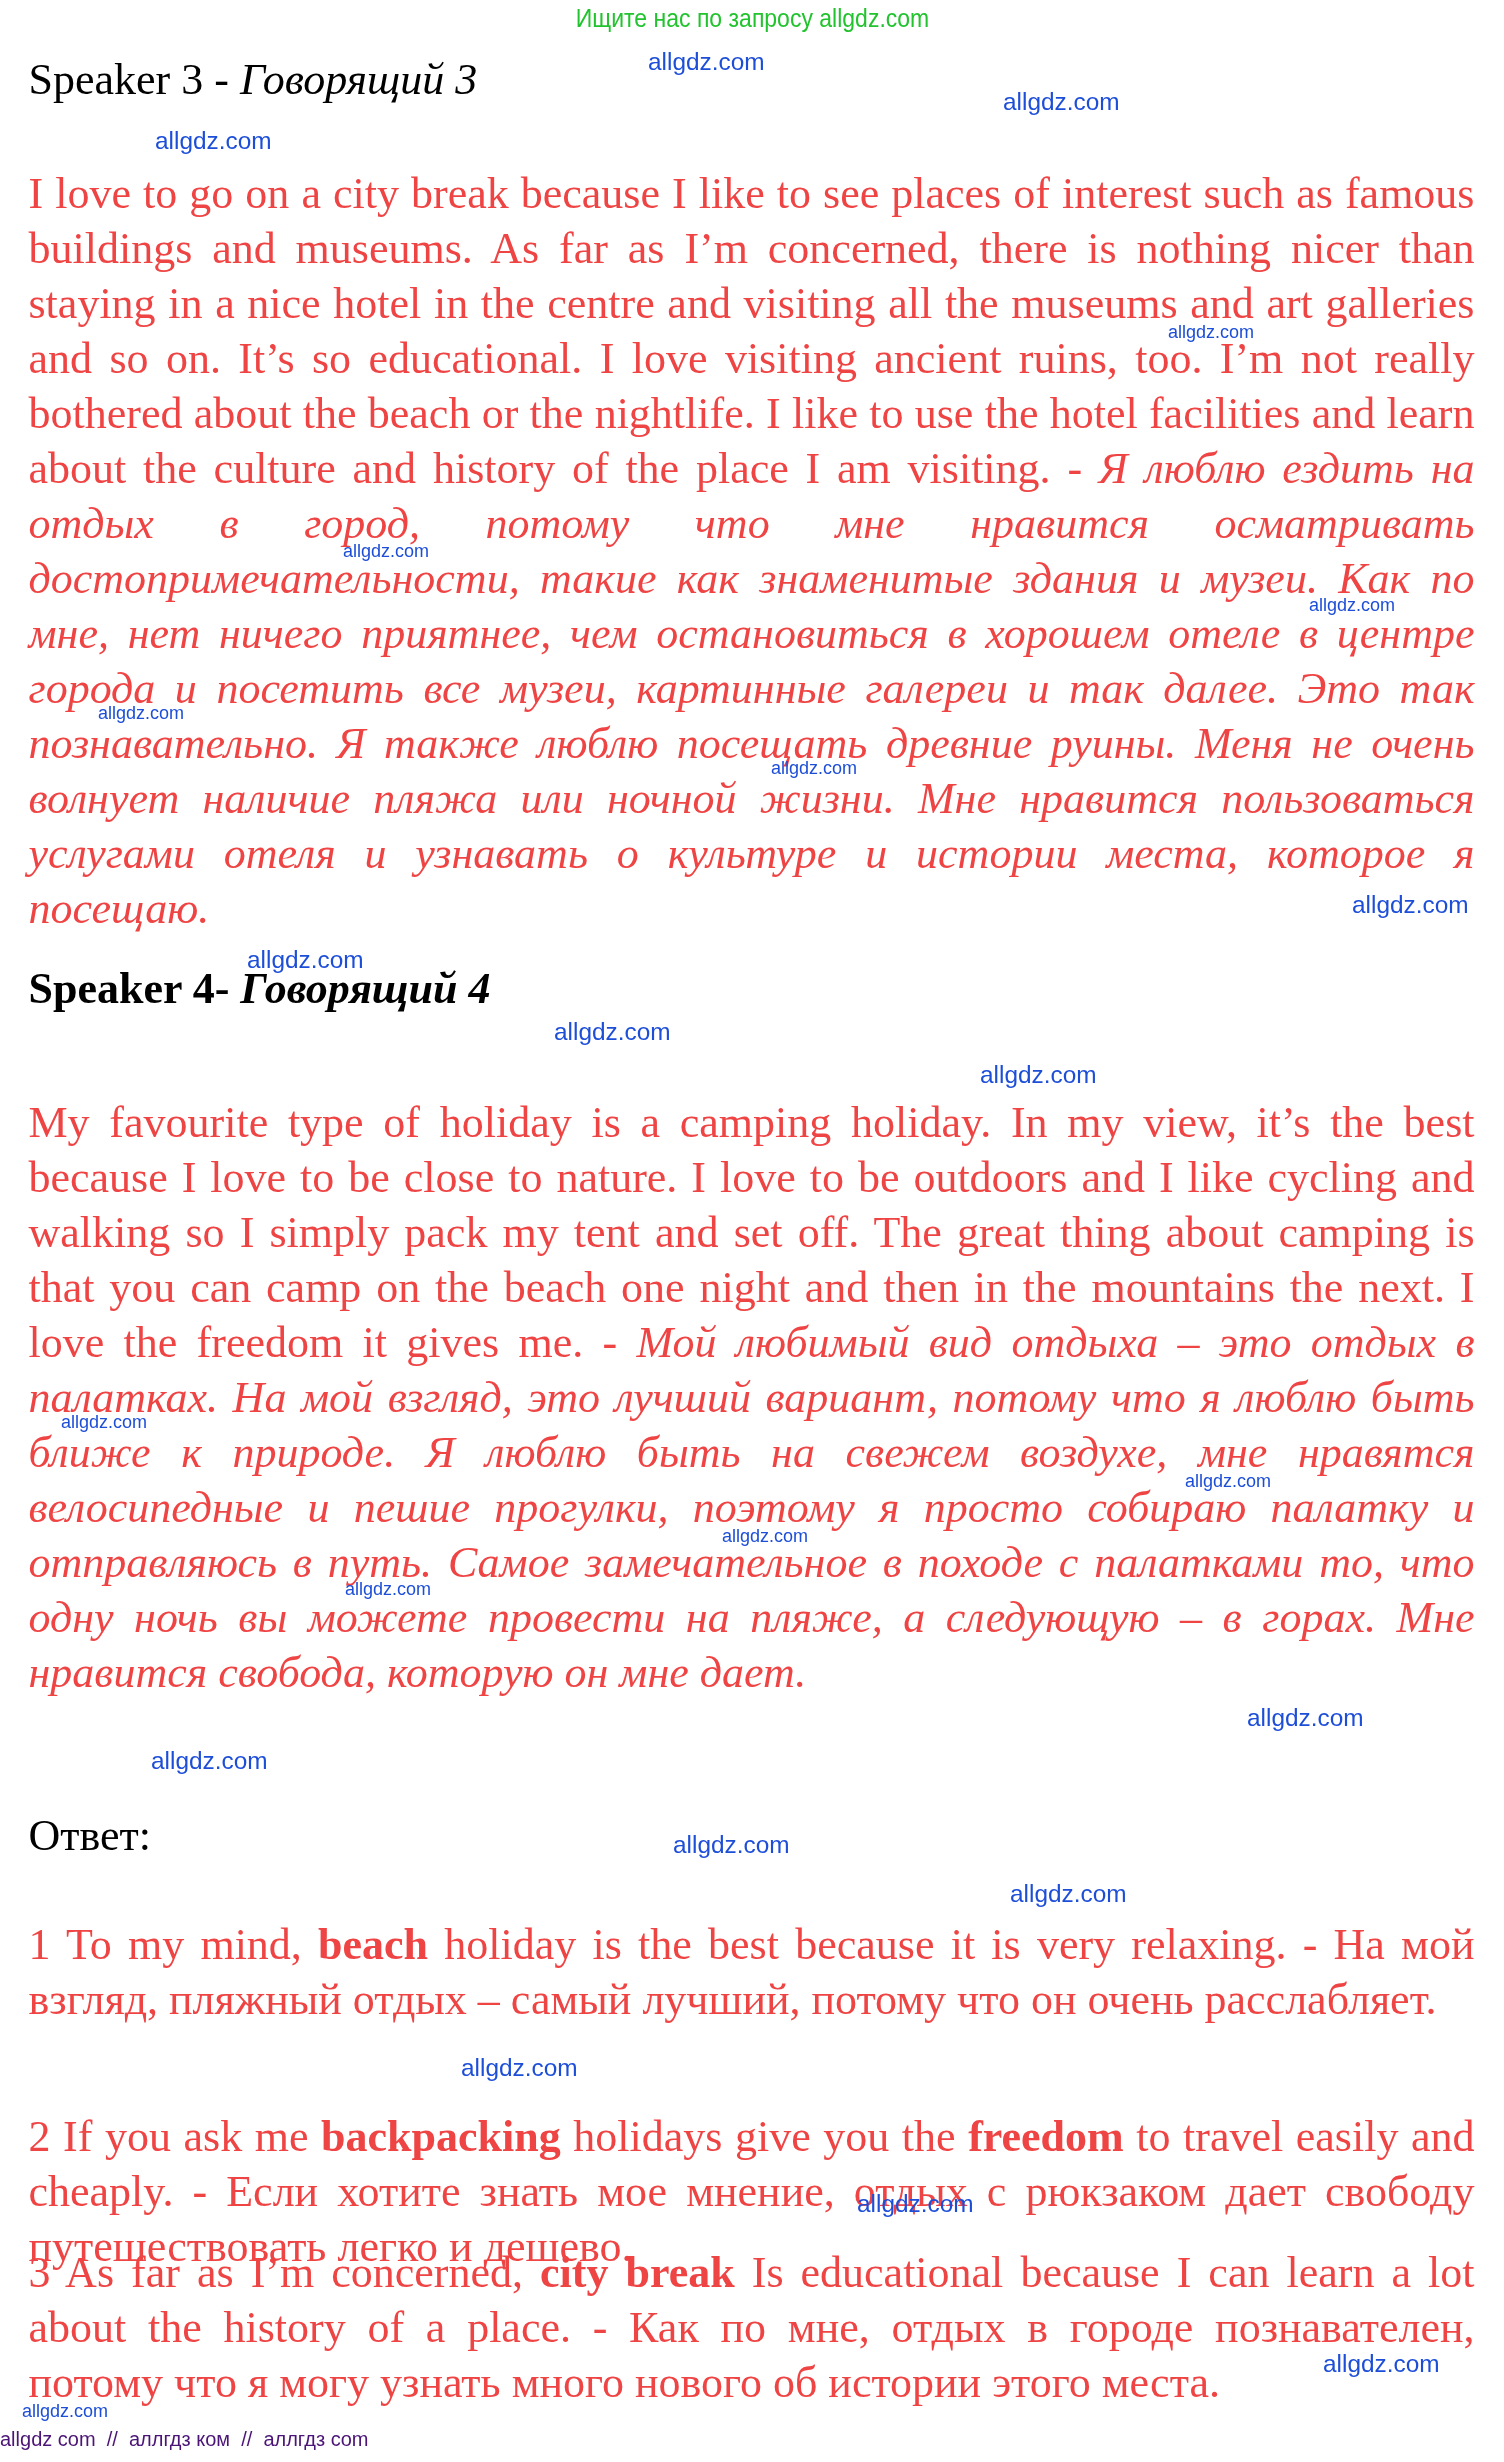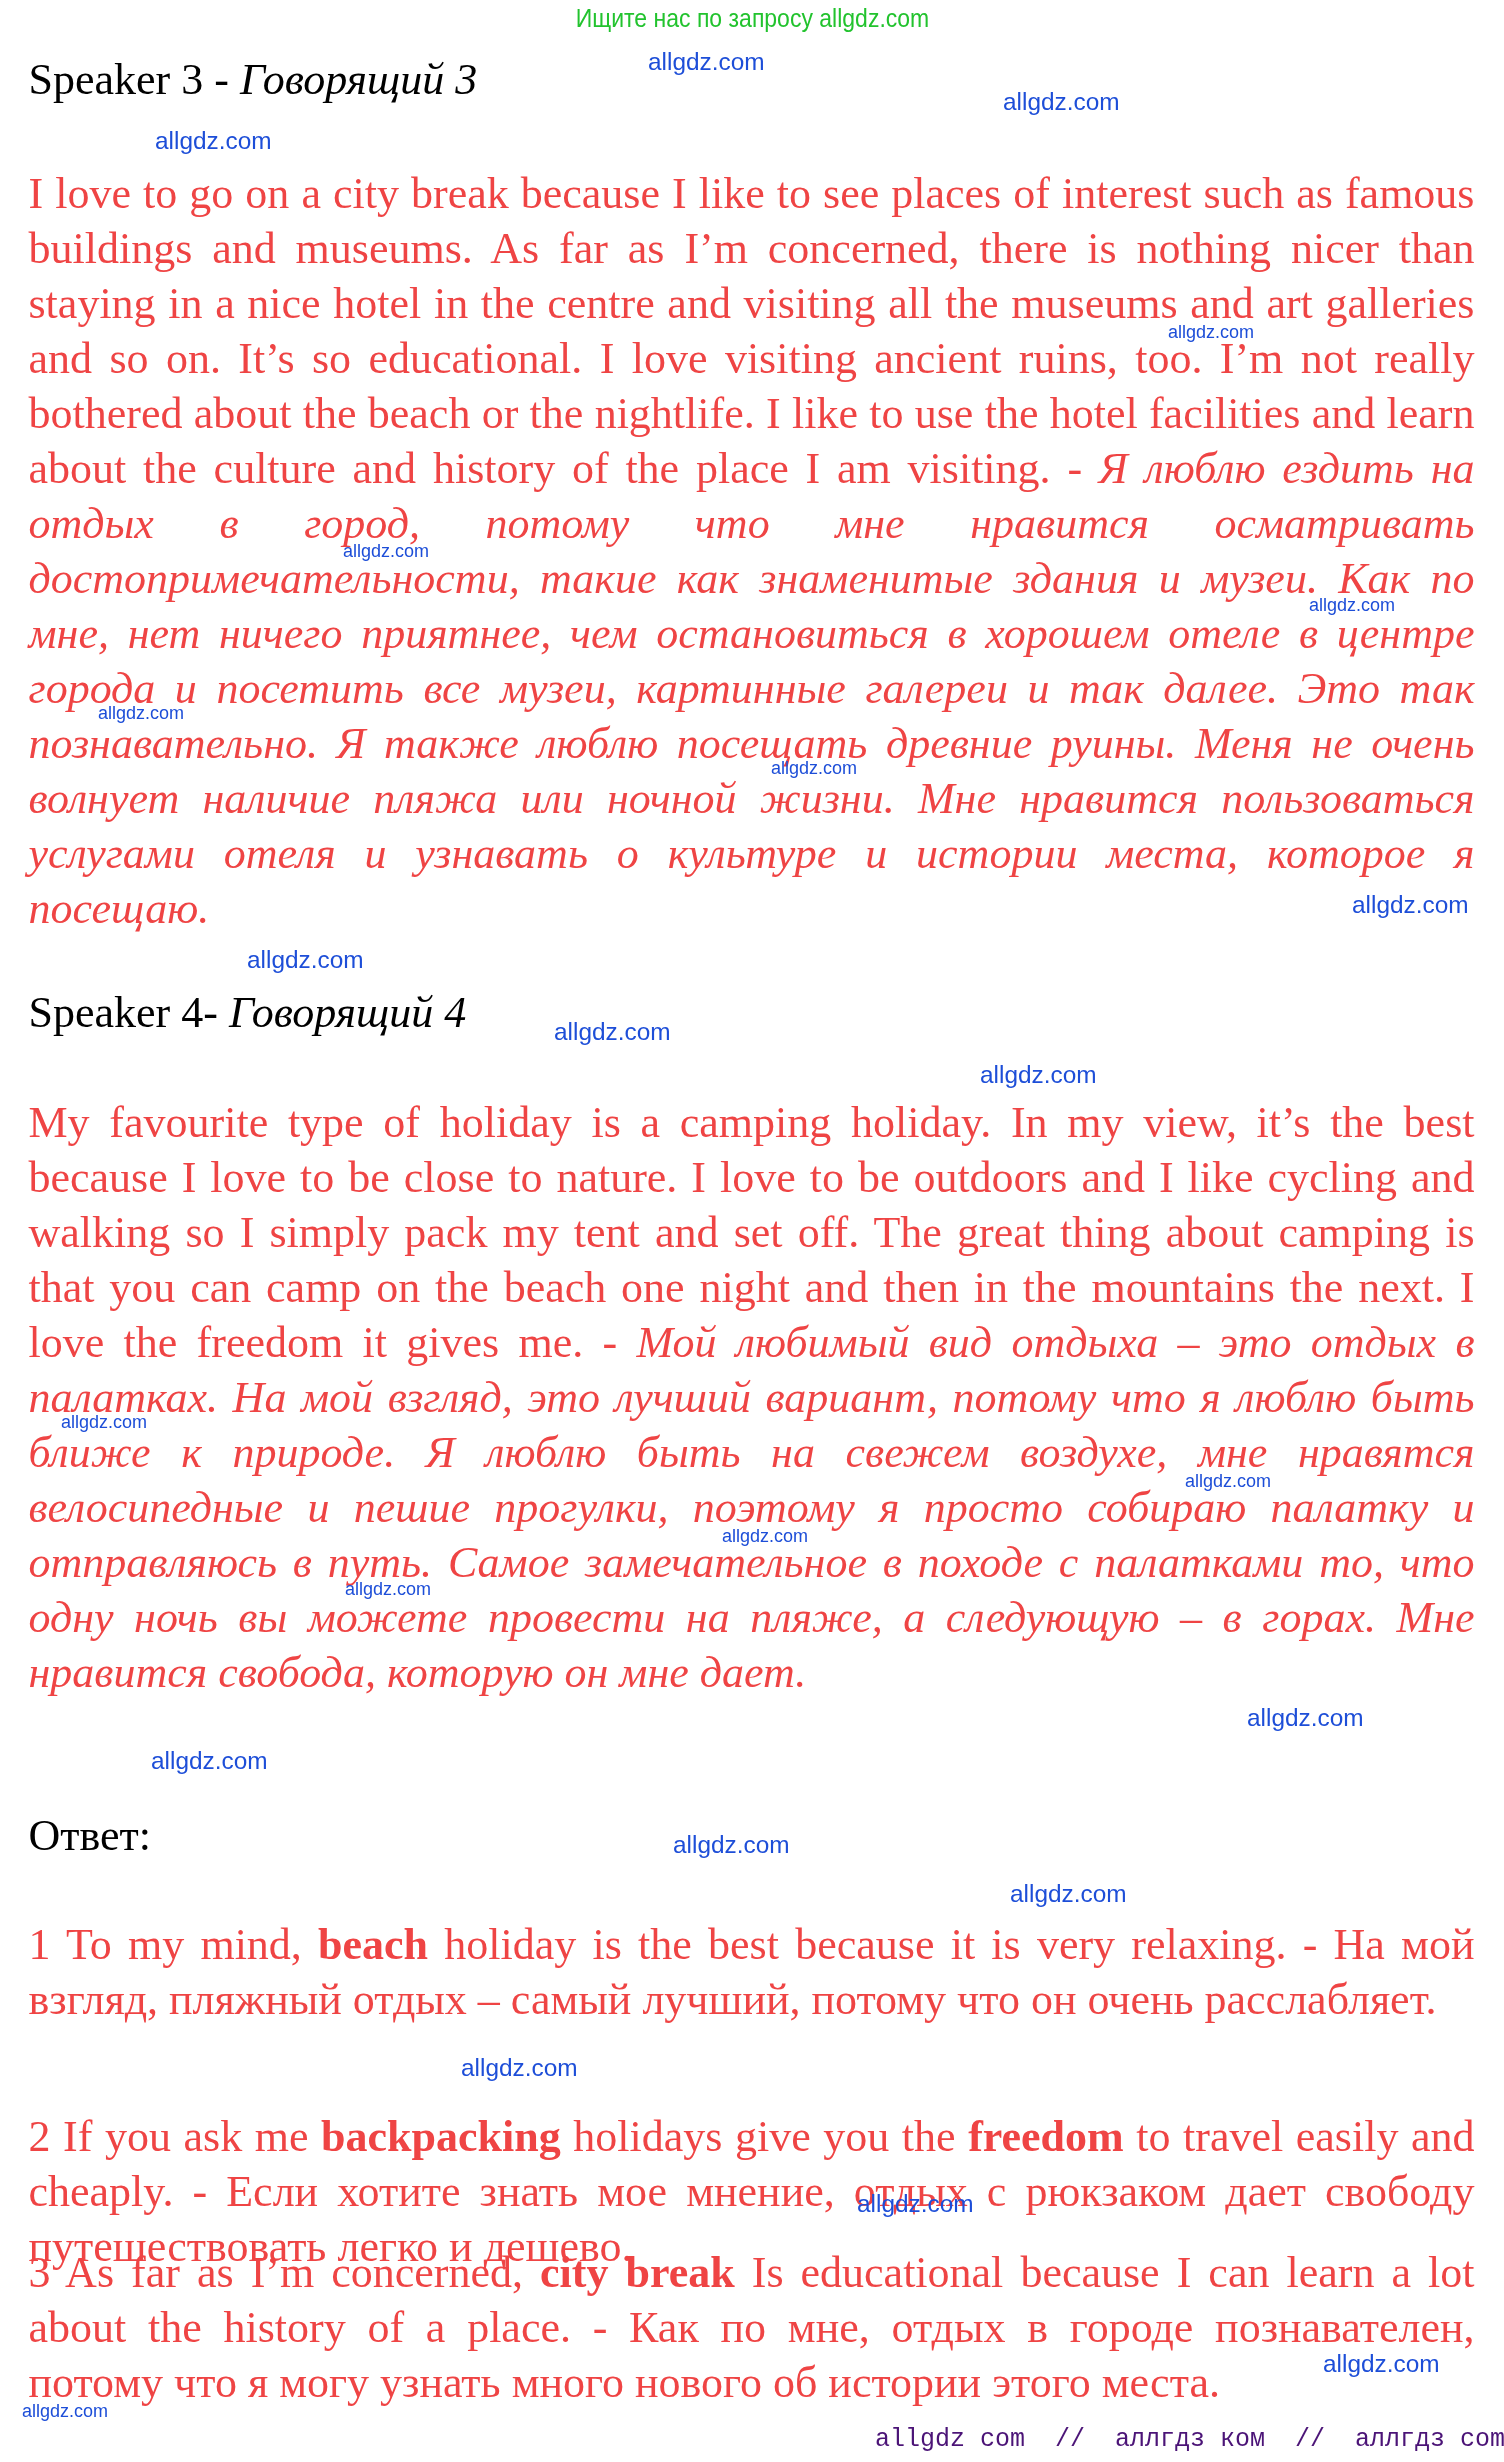--- a/index.html
+++ b/index.html
@@ -4,22 +4,22 @@
 <style>
   html, body { margin: 0; padding: 0; background: #ffffff; }
   body { width: 1505px; height: 2462px; position: relative; overflow: hidden; }
   .page { position: absolute; left: 0; top: 0; width: 1505px; height: 2462px; }
   .topbar {
     position: absolute; left: 0; top: 1.6px; width: 1505px; text-align: center;
     font-family: "Liberation Sans", sans-serif; font-size: 25px; color: #22c32e;
     line-height: 33px; transform: scaleX(0.92); transform-origin: center;
   }
   .footer {
-    position: absolute; left: 0; top: 2423px; width: 1505px; text-align: right;
-    font-family: Liberation Mono, monospace; font-size: 25px; color: #4b1477;
+    position: absolute; left: 0; top: 2423px; width: 1505px; text-align: left;
+    font-family: Liberation Sans, sans-serif; font-size: 20px; color: #4b1477;
     line-height: 33px; white-space: pre;
   }
   .text {
     position: absolute; left: 28.5px; width: 1446px;
     font-family: "Liberation Serif", serif; font-size: 44px; line-height: 55px;
     color: #ef4444; text-align: justify; text-align-last: left;
   }
   .text .it { font-style: italic; }
   .text b { font-weight: bold; }
   .heading { position: absolute; left: 28.5px; font-family: "Liberation Serif", serif; font-size: 44px; line-height: 55px; color: #000; white-space: nowrap; }
@@ -35,21 +35,21 @@
 <body>
 
 <div class="page">
 
   <div class="topbar">Ищите нас по запросу allgdz.com</div>
 
   <div class="heading" style="top:52px;"><span>Speaker 3 - </span><span class="it">Говорящий 3</span></div>
 
   <div class="text" style="top:166px;"><span>I love to go on a city break because I like to see places of interest such as famous buildings and museums. As far as I’m concerned, there is nothing nicer than staying in a nice hotel in the centre and visiting all the museums and art galleries and so on. It’s so educational. I love visiting ancient ruins, too. I’m not really bothered about the beach or the nightlife. I like to use the hotel facilities and learn about the culture and history of the place I am visiting. - </span><span class="it">Я люблю ездить на отдых в город, потому что мне нравится осматривать достопримечательности, такие как знаменитые здания и музеи. Как по мне, нет ничего приятнее, чем остановиться в хорошем отеле в центре города и посетить все музеи, картинные галереи и так далее. Это так познавательно. Я также люблю посещать древние руины. Меня не очень волнует наличие пляжа или ночной жизни. Мне нравится пользоваться услугами отеля и узнавать о культуре и истории места, которое я посещаю.</span></div>
 
-  <div class="heading" style="top:985px;"><span>Speaker 4- </span><span class="it">Говорящий 4</span></div>
+  <div class="heading" style="top:961px;font-weight:bold;"><span>Speaker 4- </span><span class="it">Говорящий 4</span></div>
 
   <div class="text" style="top:1095px;"><span>My favourite type of holiday is a camping holiday. In my view, it’s the best because I love to be close to nature. I love to be outdoors and I like cycling and walking so I simply pack my tent and set off. The great thing about camping is that you can camp on the beach one night and then in the mountains the next. I love the freedom it gives me. - </span><span class="it">Мой любимый вид отдыха – это отдых в палатках. На мой взгляд, это лучший вариант, потому что я люблю быть ближе к природе. Я люблю быть на свежем воздухе, мне нравятся велосипедные и пешие прогулки, поэтому я просто собираю палатку и отправляюсь в путь. Самое замечательное в походе с палатками то, что одну ночь вы можете провести на пляже, а следующую – в горах. Мне нравится свобода, которую он мне дает.</span></div>
 
   <div class="heading" style="top:1808px;">Ответ:</div>
 
   <div class="text" style="top:1917px;"><span>1 To my mind, </span><b>beach</b><span> holiday is the best because it is very relaxing. - На мой взгляд, пляжный отдых – самый лучший, потому что он очень расслабляет.</span></div>
 
   <div class="text" style="top:2081px;margin-top:28px;"><span>2 If you ask me </span><b>backpacking</b><span> holidays give you the </span><b>freedom</b><span> to travel easily and cheaply. - Если хотите знать мое мнение, отдых с рюкзаком дает свободу путешествовать легко и дешево.</span></div>
 
   <div class="text" style="top:2245px;"><span>3 As far as I’m concerned, </span><b>city break</b><span> Is educational because I can learn a lot about the history of a place. - Как по мне, отдых в городе познавателен, потому что я могу узнать много нового об истории этого места.</span></div>

